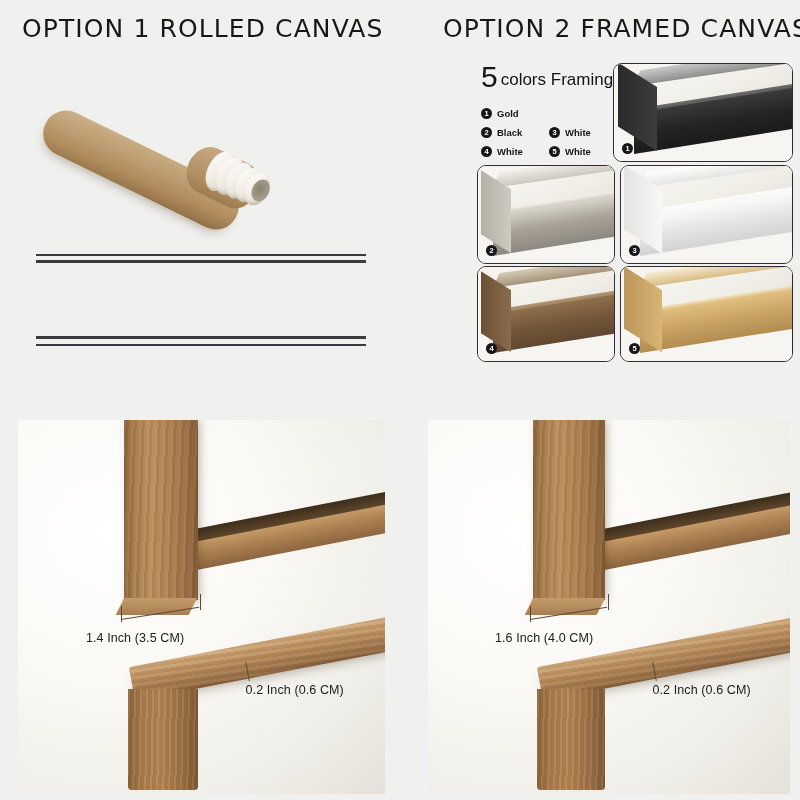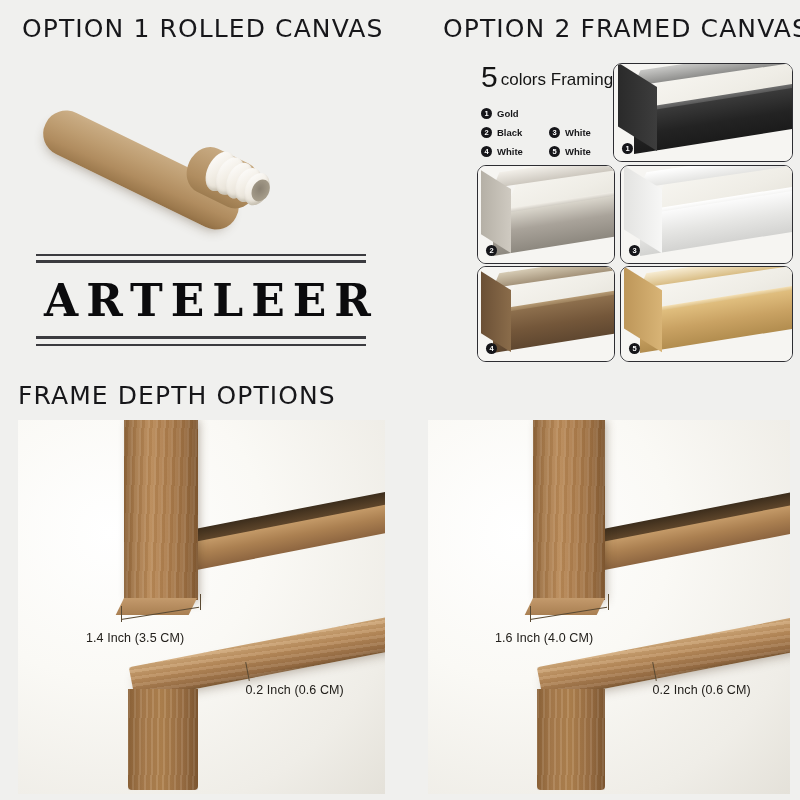--- a/index.html
+++ b/index.html
@@ -381,21 +381,20 @@
       <div class="roll-layer rl3"></div>
       <div class="roll-layer rl4"></div>
       <div class="roll-layer rl5"></div>
       <div class="roll-core"></div>
     </div>
   </div>
 
   <div class="logo-block">
     <div class="logo-rule rule-a"></div>
     <div class="logo-rule rule-b"></div>
-    <div class="logo-word">ARTELEER</div>
     <div class="logo-rule rule-c"></div>
     <div class="logo-rule rule-d"></div>
   </div>
 
   <div class="section-head" id="head-opt2">OPTION 2 FRAMED CANVAS</div>
 
   <div class="legend">
     <div class="legend-title">
       <span class="big">5</span><span class="small">colors Framing</span>
     </div>
@@ -477,21 +476,20 @@
     <div class="sw-scene">
       <div class="sw-canvas"></div>
       <div class="sw-lip"></div>
       <div class="sw-top-edge"></div>
       <div class="sw-rail-h"></div>
       <div class="sw-rail-v"></div>
     </div>
     <span class="badge sw-badge">5</span>
   </div>
 
-  <div class="section-head" id="head-depth">FRAME DEPTH OPTIONS</div>
 
   <div class="depth-photo" id="depth-left">
     <div class="wall"></div>
     <div class="rail-upper-shadow"></div>
     <div class="rail-upper"></div>
     <div class="stile"></div>
     <div class="stile-bottom"></div>
     <div class="rail-lower"></div>
     <div class="leg-lower"></div>
 

